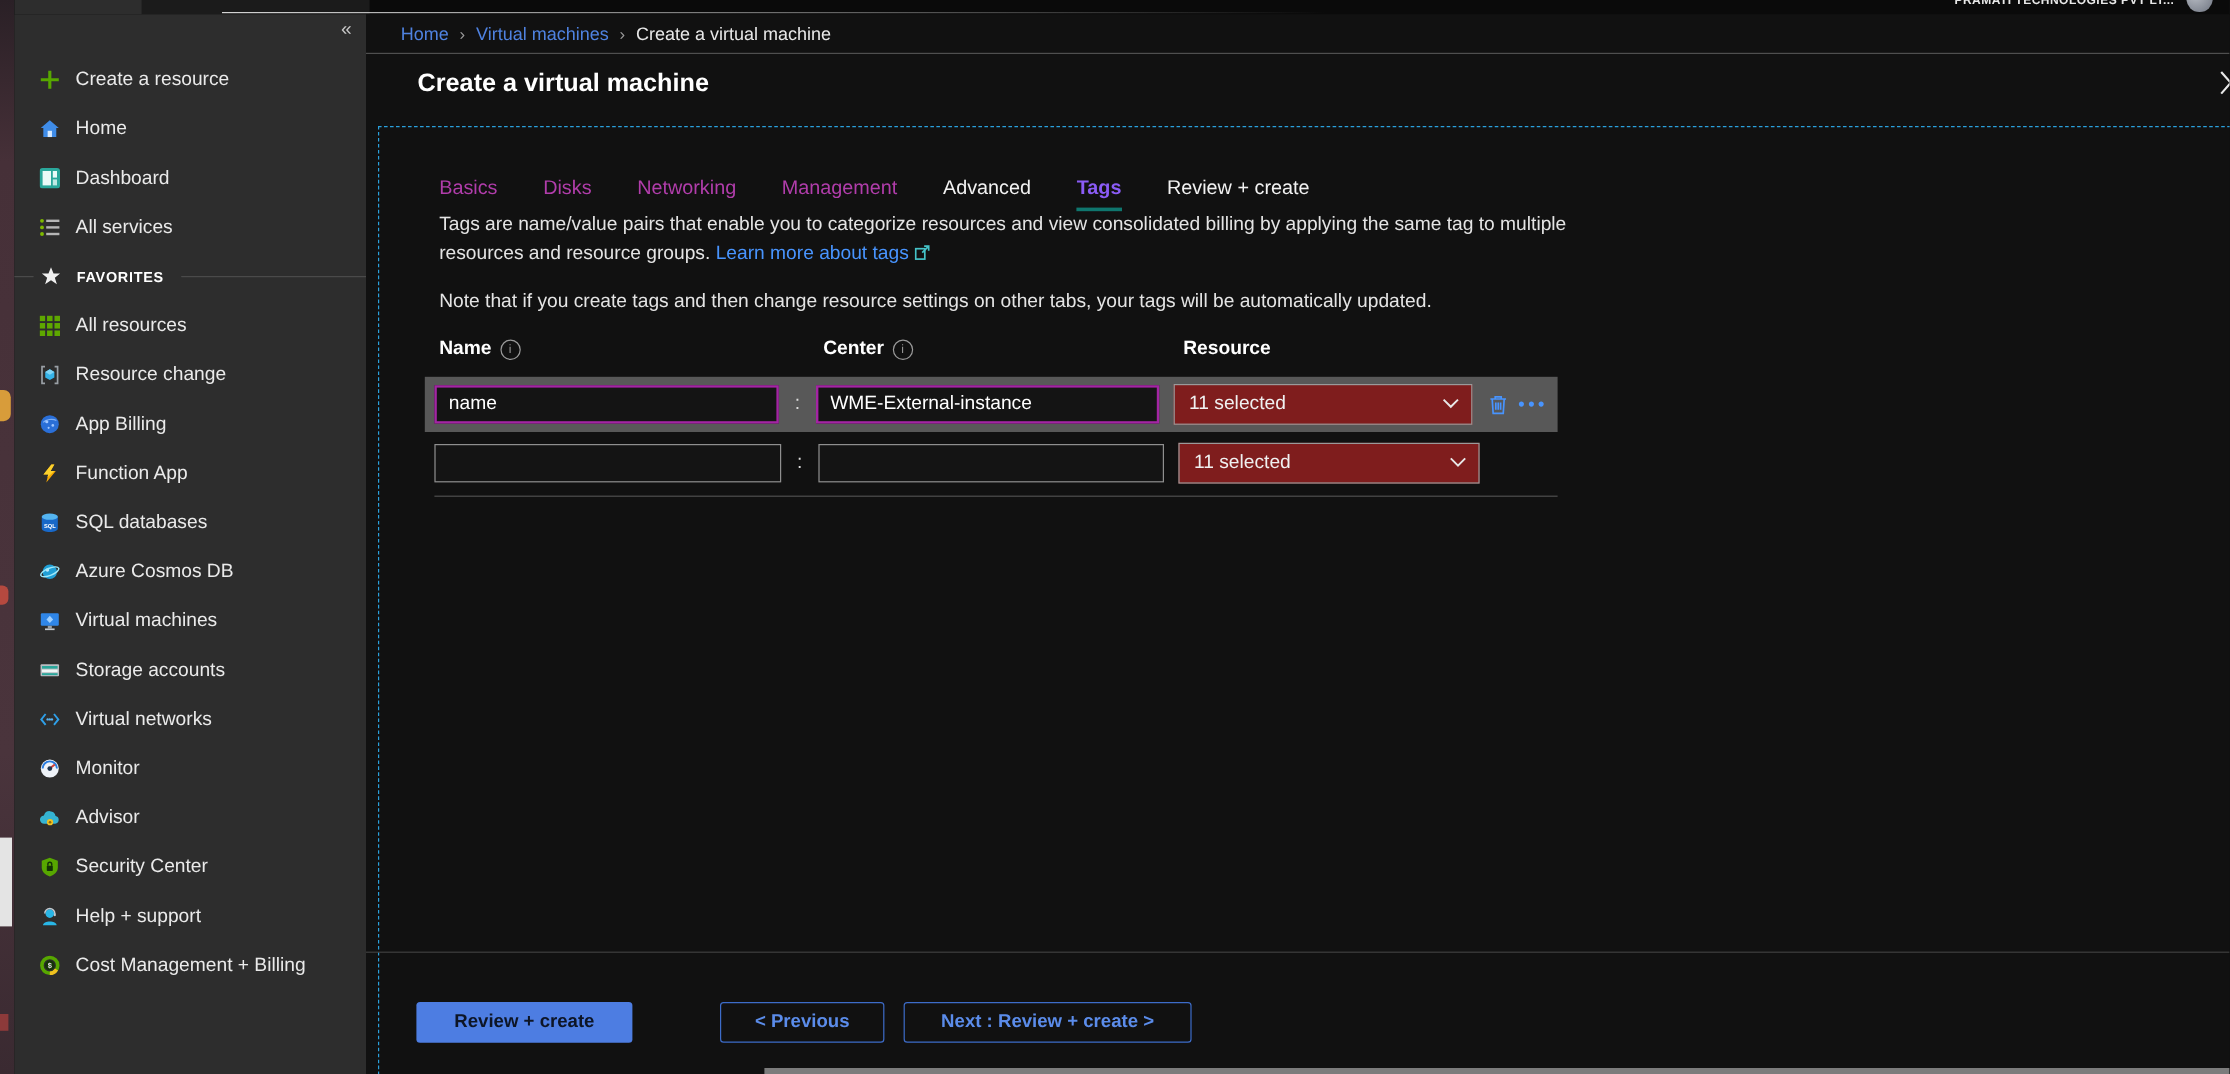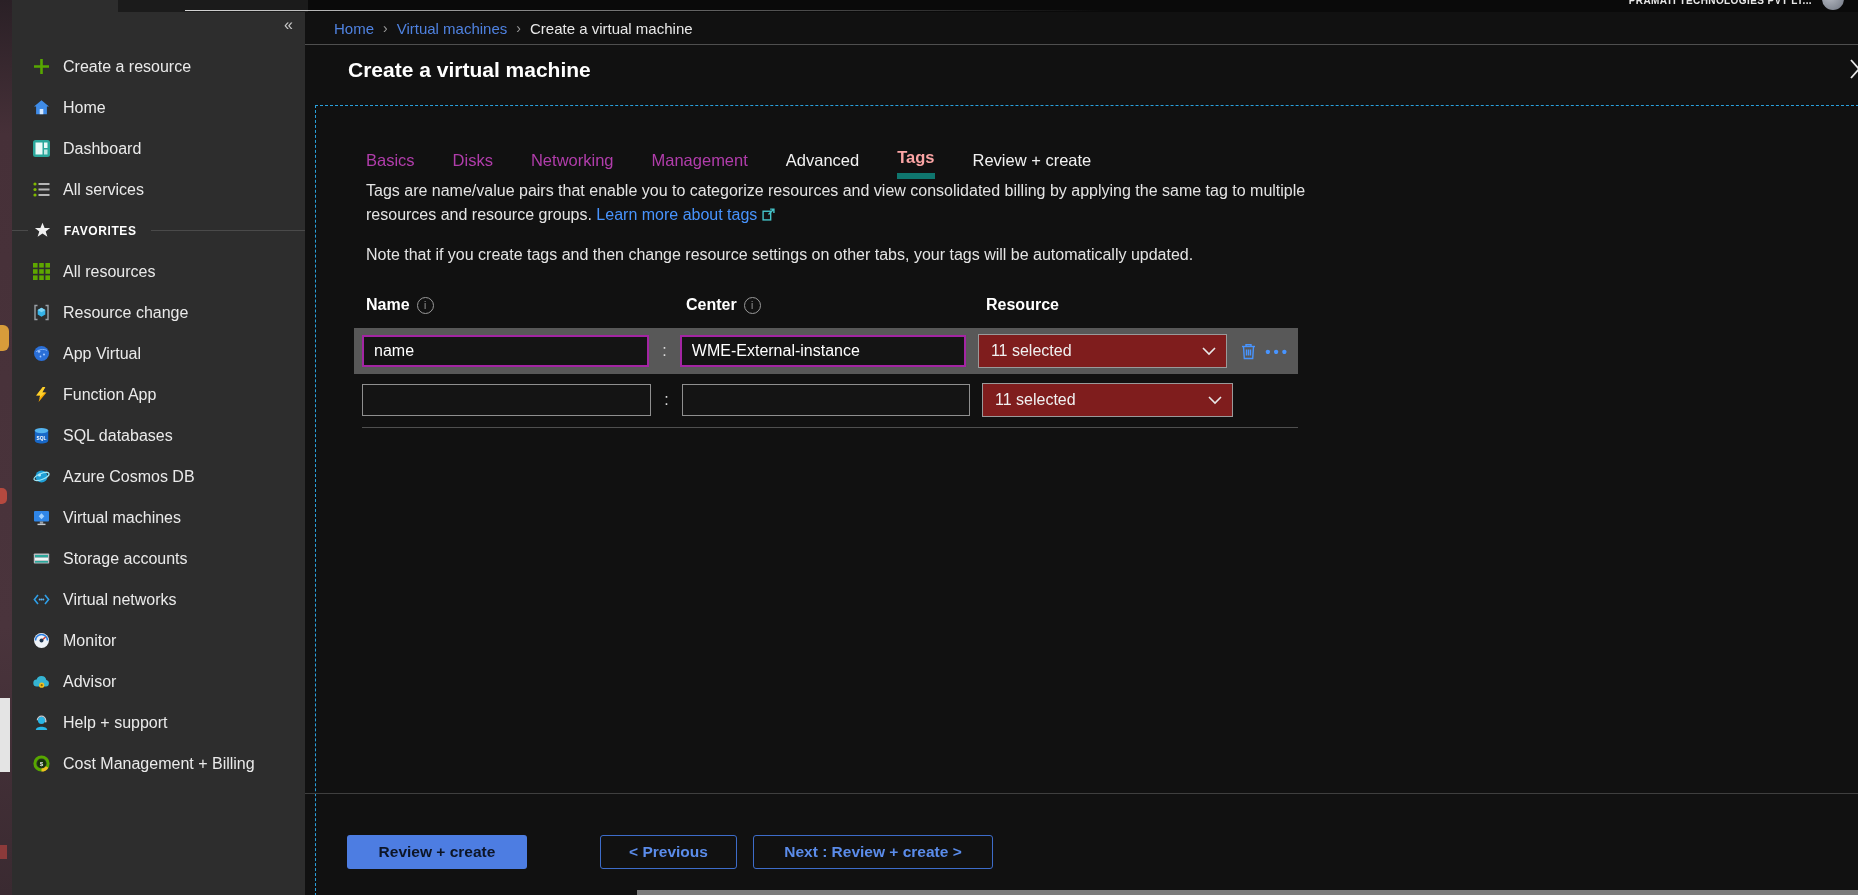--- a/index.html
+++ b/index.html
@@ -54,28 +54,28 @@
   .panel-chevron{position:absolute;right:-3px;top:46px;cursor:pointer;}
 
   .pane{position:absolute;left:10px;top:93px;right:-1px;bottom:-1px;
     border-top:1px dashed #2aa0dc;border-left:1px dashed #2aa0dc;
     padding-left:50px;box-sizing:border-box;}
 
   .tabs{display:flex;gap:38px;margin-top:42px;font-size:16.5px;align-items:flex-end;}
   .tab{padding-bottom:9px;cursor:pointer;}
   .tab.visited{color:#b13dab;}
   .tab.default{color:#f2f2f2;}
-  .tab.active{color:#fca5a5;font-weight:600;border-bottom:6px solid #0f766e;padding-bottom:6px;}
+  .tab.active{color:#8b5cf6;font-weight:600;border-bottom:3px solid #0f766e;padding-bottom:6px;}
 
   .intro{max-width:1005px;font-size:16px;line-height:1.5;color:#e4e4e4;}
   .learn-link{color:#4894fe;cursor:pointer;}
   .ext-icon{display:inline-block;vertical-align:-1px;margin-left:5px;}
   .note{margin-top:18px;font-size:16px;color:#e4e4e4;}
 
-  .tag-table{margin-top:32px;}
+  .tag-table{margin-top:21px;}
   .t-head{display:flex;font-size:16px;font-weight:600;color:#fff;align-items:center;}
   .th-name{width:320px;display:flex;align-items:center;}
   .th-value{width:300px;display:flex;align-items:center;}
   .info{display:inline-block;width:15px;height:15px;border:1px solid #9a9a9a;border-radius:50%;
     color:#9a9a9a;font-size:10px;line-height:15px;text-align:center;font-weight:400;margin-left:7px;cursor:default;}
   .t-row{display:flex;align-items:center;}
   .t-row.highlight{background:#585858;margin-left:-12px;padding:6px 8px;width:944px;box-sizing:border-box;margin-top:14px;}
   .t-row.plain{margin-top:9px;margin-left:-4px;}
   .tag-input{width:289px;height:32px;background:#141414;color:#fff;font-size:16px;
     padding:0 10px;box-sizing:border-box;outline:none;font-family:inherit;}
@@ -213,21 +213,21 @@
     <div class="nav-item">
       <span class="ic">
         <svg viewBox="0 0 17 17">
             <circle cx="8.5" cy="8.5" r="7.5" fill="#2a6fd8"></circle>
             <path d="M3 7c2-2.5 8-3.5 11-1.5" stroke="#7fb0f5" stroke-width="1" fill="none"></path>
             <circle cx="6" cy="6.5" r="1.3" fill="#9fc6ff"></circle>
             <circle cx="11" cy="9.5" r="1.1" fill="#9fc6ff"></circle>
             <circle cx="7.5" cy="11.5" r="0.9" fill="#9fc6ff"></circle>
           </svg>
       </span>
-      <span>App Virtual</span>
+      <span>App Billing</span>
     </div>
 
     <div class="nav-item">
       <span class="ic">
         <svg viewBox="0 0 17 17">
             <path d="M9.8 1 3.2 9.4h4L5.6 16l7.9-9.6H9.2L12.3 1Z" fill="#f7a800"></path>
             <path d="M9.8 1 3.2 9.4h4L6.4 12l6-5.6H9.2L12.3 1Z" fill="#fdd835" opacity=".85"></path>
           </svg>
       </span>
       <span>Function App</span>
@@ -309,20 +309,30 @@
       <span class="ic">
         <svg viewBox="0 0 17 17">
             <path d="M4 13.5a3.5 3.5 0 0 1-.4-7A5 5 0 0 1 13.3 7a3.3 3.3 0 0 1-.3 6.5Z" fill="#35b4d2"></path>
             <circle cx="8.7" cy="12.2" r="2.6" fill="#f0c020"></circle>
             <circle cx="8.7" cy="12.2" r="1.1" fill="#8a6a10"></circle>
           </svg>
       </span>
       <span>Advisor</span>
     </div>
 
+    <div class="nav-item">
+      <span class="ic">
+        <svg viewBox="0 0 17 17">
+            <path d="M8.5 0.8 15.2 3.2v5.6c0 3.8-2.8 6.4-6.7 7.6C4.6 15.2 1.8 12.6 1.8 8.8V3.2Z" fill="#57a700"></path>
+            <path d="M6.9 7.4V6.2a1.6 1.6 0 0 1 3.2 0v1.2" fill="none" stroke="#143306" stroke-width="1.2"></path>
+            <rect x="6" y="7.4" width="5" height="4.4" rx="0.6" fill="#143306"></rect>
+          </svg>
+      </span>
+      <span>Security Center</span>
+    </div>
 
     <div class="nav-item">
       <span class="ic">
         <svg viewBox="0 0 17 17">
             <path d="M2.8 16c0-4.2 11.4-4.2 11.4 0Z" fill="#29b6e6"></path>
             <circle cx="8.5" cy="6.3" r="3.6" fill="#29b6e6"></circle>
             <path d="M4.3 6.3a4.2 4.2 0 0 1 8.4 0" fill="none" stroke="#c4c9cf" stroke-width="1.2"></path>
             <rect x="11.9" y="5.9" width="1.6" height="2.6" rx="0.8" fill="#c4c9cf"></rect>
           </svg>
       </span>

